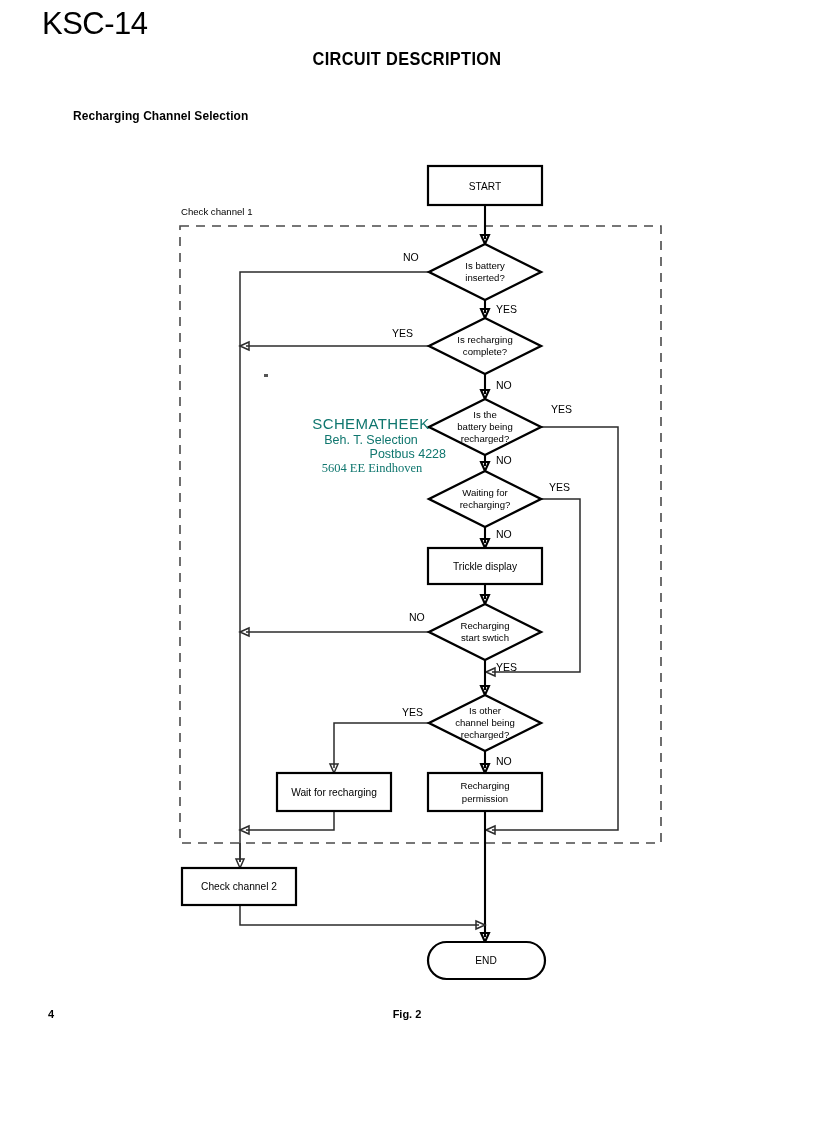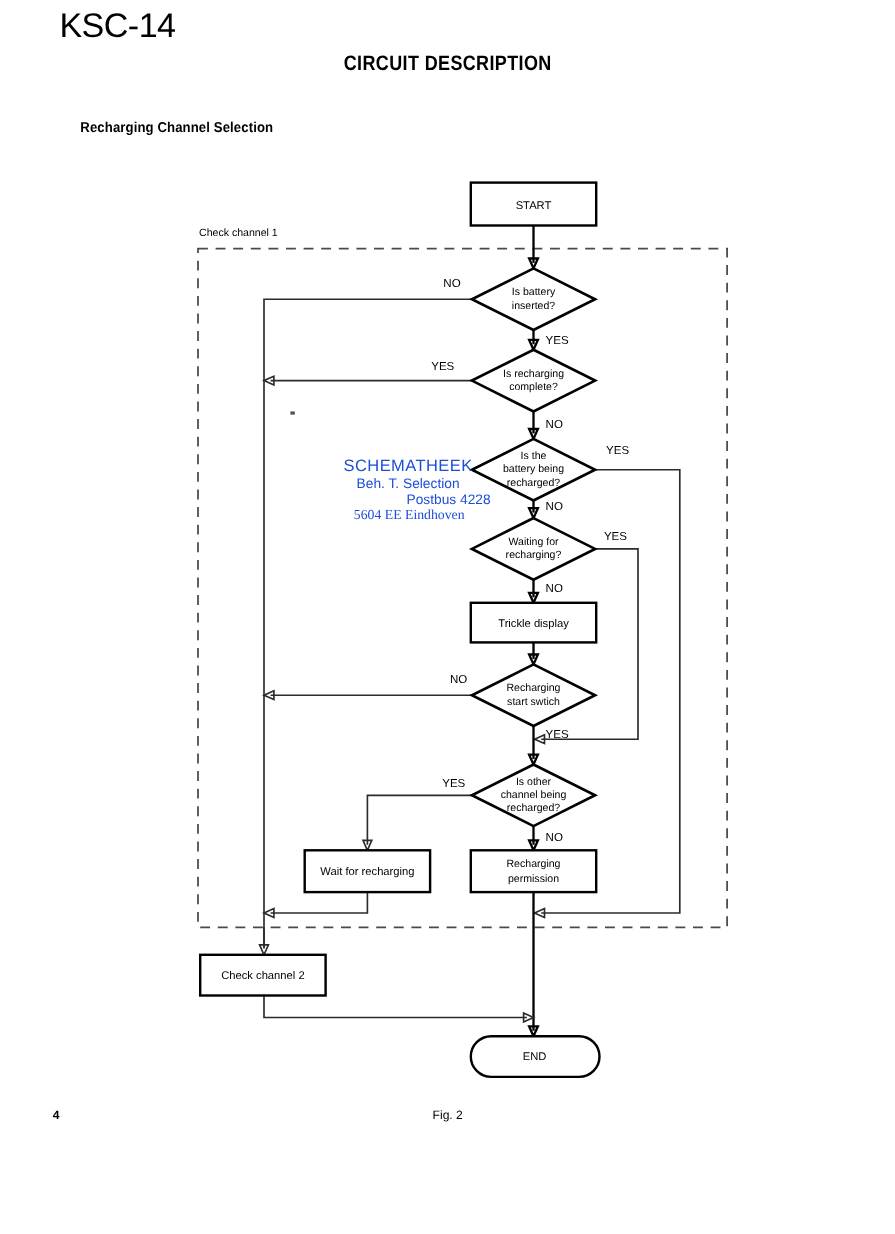--- a/index.html
+++ b/index.html
@@ -19,21 +19,20 @@
 
   
   #model-number {
     position: absolute;
     left: 42px;
     top: 6px;
     font-size: 31px;
     font-weight: 400;
     letter-spacing: -0.5px;
     font-family: "Liberation Sans", sans-serif;
-    margin-left: 12px;
   }
   #page-title {
     position: absolute;
     left: 0;
     top: 48px;
     width: 814px;
     text-align: center;
     font-size: 19px;
     font-weight: bold;
     letter-spacing: 0.4px;
@@ -58,21 +57,21 @@
     font-size: 11px;
     font-weight: bold;
   }
   #figure-caption {
     position: absolute;
     left: 0;
     top: 1008px;
     width: 814px;
     text-align: center;
     font-size: 11px;
-    font-weight: normal;
+    font-weight: bold;
   }
 
   
   #flowchart {
     position: absolute;
     left: 0;
     top: 0;
     width: 814px;
     height: 1122px;
   }
@@ -129,21 +128,21 @@
     dominant-baseline: middle;
   }
 
   
   #library-stamp {
     position: absolute;
     left: 296px;
     top: 416px;
     width: 150px;
     text-align: center;
-    color: #1d4ed8;
+    color: #0f766e;
     line-height: 1.12;
     font-family: "Liberation Sans", sans-serif;
   }
   #library-stamp .stamp-line-1 {
     font-size: 15px;
     letter-spacing: 0.4px;
   }
   #library-stamp .stamp-line-2,
   #library-stamp .stamp-line-3,
   #library-stamp .stamp-line-4 {

